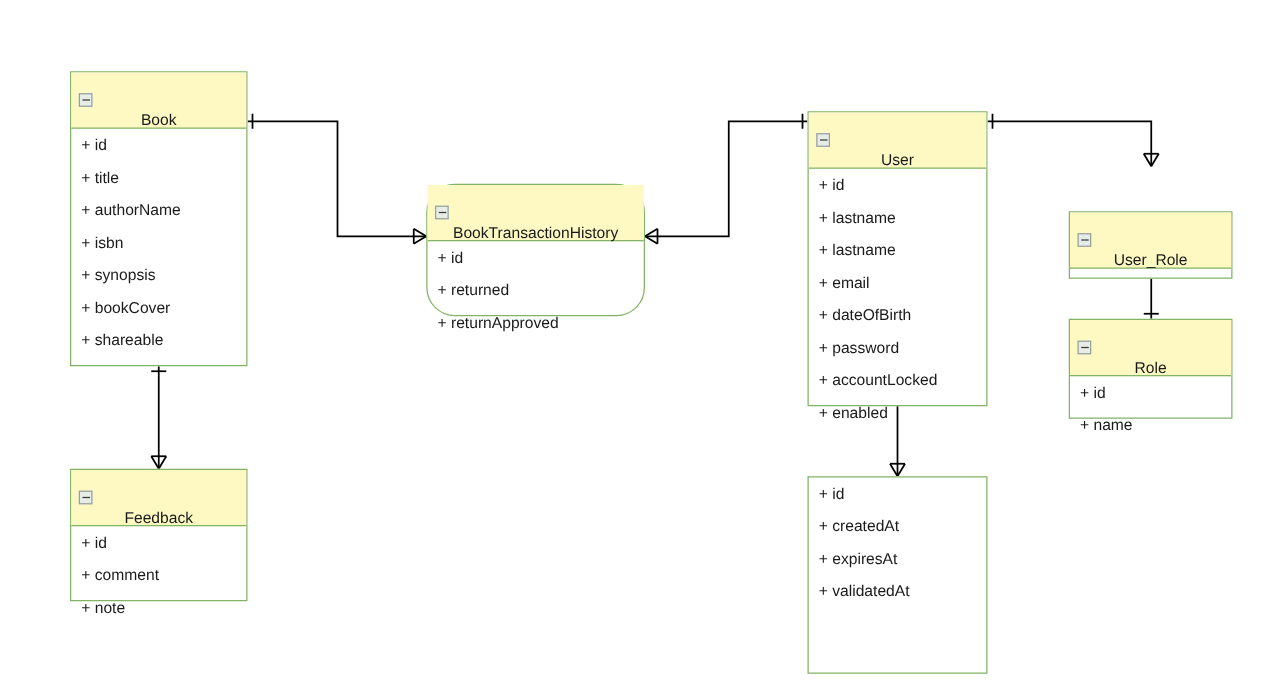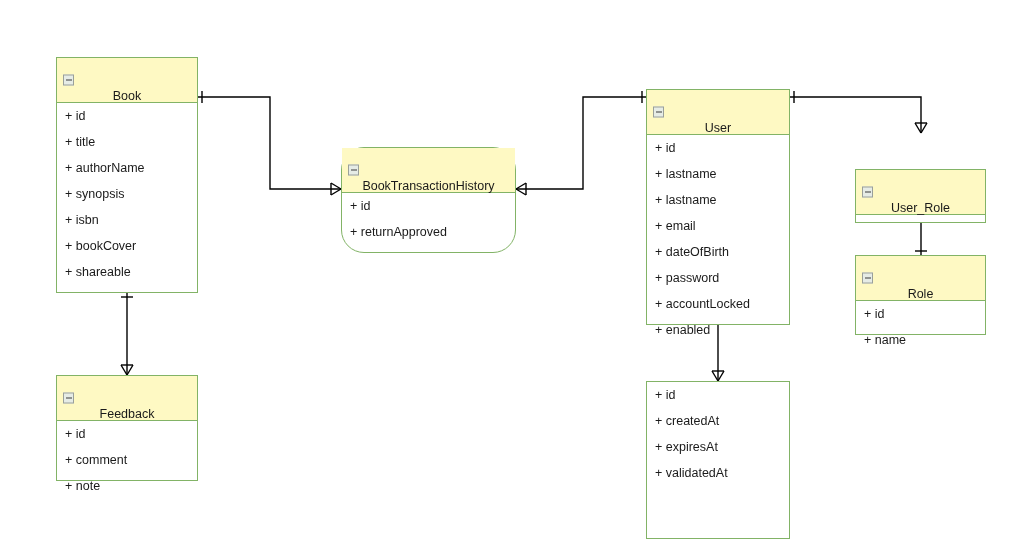--- a/index.html
+++ b/index.html
@@ -164,36 +164,37 @@
     <div class="entity-header">
       <span class="collapse-icon">
           <span></span>
         </span>
       <span class="entity-title">Book</span>
     </div>
     <div class="entity-body">
       <div class="attr">+ id</div>
       <div class="attr">+ title</div>
       <div class="attr">+ authorName</div>
+      <div class="attr">+ isbn</div>
       <div class="attr">+ synopsis</div>
-      <div class="attr">+ isbn</div>
       <div class="attr">+ bookCover</div>
       <div class="attr">+ shareable</div>
     </div>
   </div>
 
   <div class="entity" style="left:341px; top:147px; width:175px; height:106px;border-radius:23px;">
     <div class="entity-header">
       <span class="collapse-icon">
           <span></span>
         </span>
       <span class="entity-title">BookTransactionHistory</span>
     </div>
     <div class="entity-body">
       <div class="attr">+ id</div>
+      <div class="attr">+ returned</div>
       <div class="attr">+ returnApproved</div>
     </div>
   </div>
 
   <div class="entity" style="left:646px; top:57px; width:144px; height:236px;margin-top:32px;">
     <div class="entity-header">
       <span class="collapse-icon">
           <span></span>
         </span>
       <span class="entity-title">User</span>

